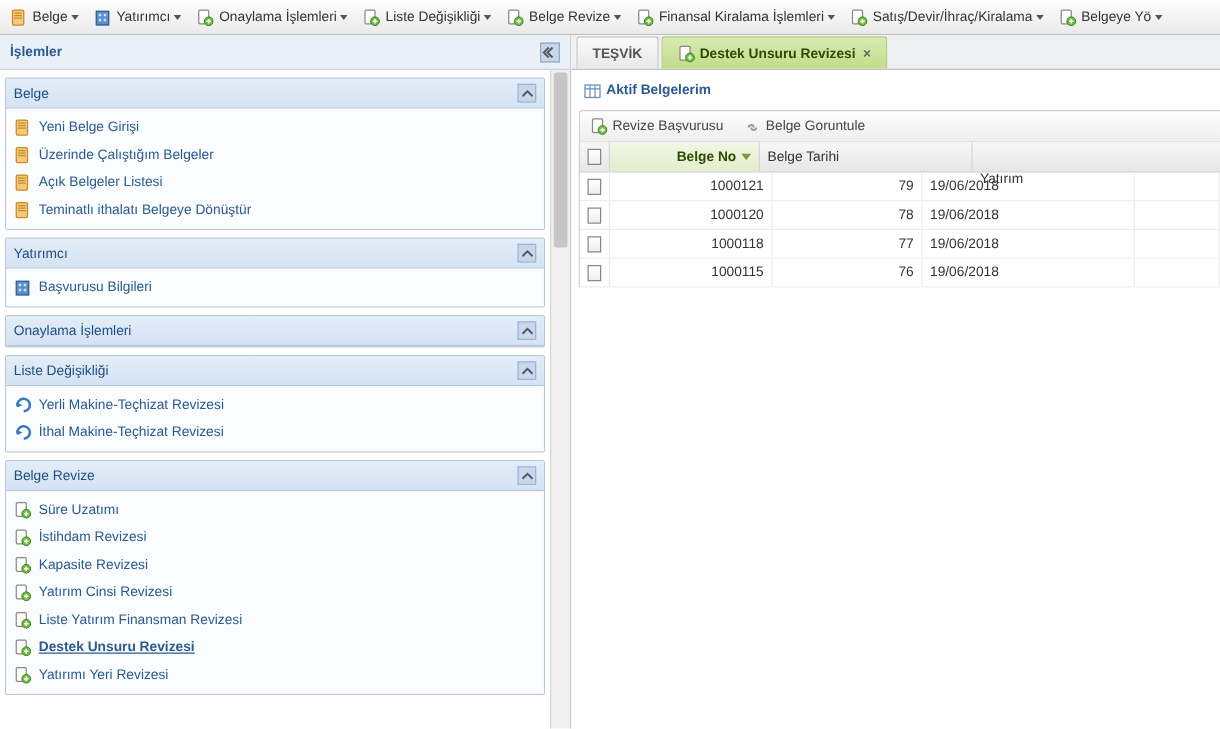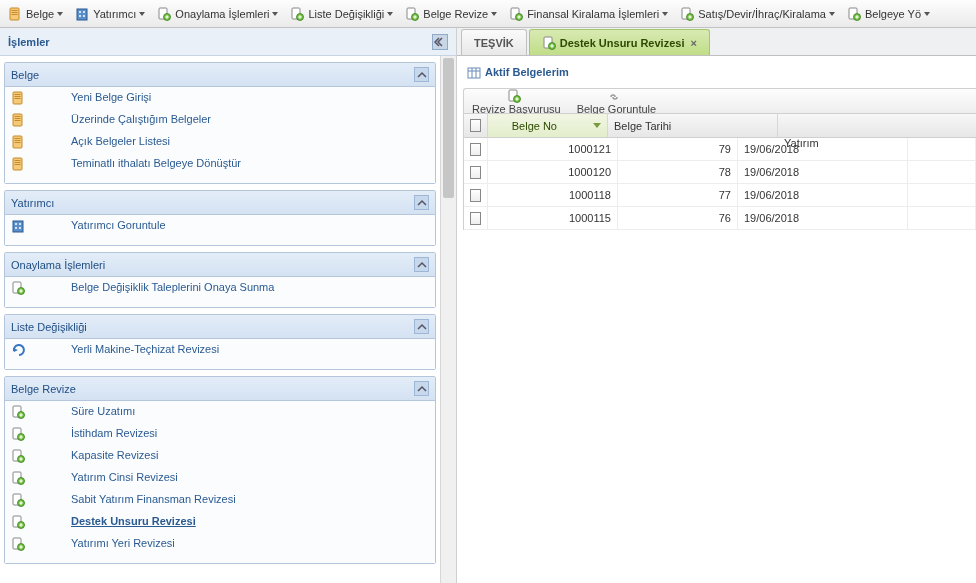--- a/index.html
+++ b/index.html
@@ -123,26 +123,25 @@
   background: #c8d8ec;
   border: 1px solid #9eb7d6;
   display: flex; align-items: center; justify-content: center;
 }
 .panel-body {
   padding: 4px 0;
   background: #fafcfe;
 }
 .nav-item {
   display: flex;
-  align-items: flex-start;
+  align-items: center;
   height: 22px;
   padding: 0 6px;
   cursor: pointer;
   color: #2a5a91;
-  gap: 40px;
 }
 .nav-item.bold { font-weight: bold; text-decoration: underline; }
 .ni-icon {
   width: 14px; height: 14px; margin-right: 6px;
   display: inline-flex; align-items: center; justify-content: center;
 }
 
 
 .main {
   flex: 1;
@@ -206,21 +205,20 @@
   border-right: none;
   border-top-left-radius: 3px;
 }
 .ct-item {
   display: flex;
   align-items: center;
   padding: 0 8px;
   height: 24px;
   cursor: pointer;
   color: #444;
-  flex-direction: column;
 }
 .ct-icon { width: 14px; height: 14px; margin-right: 4px; display: inline-flex; }
 
 
 .grid {
   border-left: 1px solid #d0d0d0;
 }
 .grid-header {
   display: flex;
   background: linear-gradient(#f7f7f7,#e7e7e7);
@@ -231,21 +229,21 @@
   border-right: 1px solid #d7d7d7;
   display: flex;
   align-items: center;
   justify-content: center;
   padding: 0 6px;
   color: #333;
   position: relative;
 }
 .gh-cb { width: 24px; justify-content: center; }
 .gh-belgeid { width: 130px; justify-content: flex-end; font-weight: normal;}
-.gh-belgeno { width: 120px; justify-content: flex-end; background: linear-gradient(#f1f6e4,#e3eecb); font-weight: normal; color:#2d4a00;gap:32px;}
+.gh-belgeno { width: 120px; justify-content: flex-end; background: linear-gradient(#f1f6e4,#e3eecb); font-weight: bold; color:#2d4a00;}
 .gh-tarih { width: 170px; justify-content: flex-start; }
 .gh-yatirim { flex: 1; justify-content: flex-start; margin-top: 29px; }
 .sort-arrow {
   width: 0; height: 0;
   border-left: 4px solid transparent;
   border-right: 4px solid transparent;
   border-top: 5px solid #7a9a3e;
   margin-left: 4px;
 }
 .grid-row {
@@ -463,62 +461,60 @@
                 </svg>
               </div>
             </div>
             <div class="panel-body">
               <div class="nav-item">
                 <span class="ni-icon">
                   <svg width="14" height="14">
                     <use href="#ic-building"></use>
                   </svg>
                 </span>
-                <span>Yatırımcı Goruntule</span>
+                <span>Başvurusu Bilgileri</span>
               </div>
             </div>
           </div>
           <div class="panel">
             <div class="panel-header">
               <span>Onaylama İşlemleri</span>
               <div class="panel-collapse">
                 <svg width="13" height="13">
                   <use href="#ic-collapse-up"></use>
                 </svg>
               </div>
             </div>
-            <div class="panel-body">
-              <div class="nav-item">
-                <span class="ni-icon">
-                  <svg width="14" height="14">
-                    <use href="#ic-doc-green"></use>
-                  </svg>
-                </span>
-                <span>Belge Değişiklik Taleplerini Onaya Sunma</span>
-              </div>
-            </div>
           </div>
           <div class="panel">
             <div class="panel-header">
               <span>Liste Değişikliği</span>
               <div class="panel-collapse">
                 <svg width="13" height="13">
                   <use href="#ic-collapse-up"></use>
                 </svg>
               </div>
             </div>
             <div class="panel-body">
               <div class="nav-item">
                 <span class="ni-icon">
                   <svg width="14" height="14">
                     <use href="#ic-arrow"></use>
                   </svg>
                 </span>
                 <span>Yerli Makine-Teçhizat Revizesi</span>
               </div>
+              <div class="nav-item">
+                <span class="ni-icon">
+                  <svg width="14" height="14">
+                    <use href="#ic-arrow"></use>
+                  </svg>
+                </span>
+                <span>İthal Makine-Teçhizat Revizesi</span>
+              </div>
             </div>
           </div>
           <div class="panel">
             <div class="panel-header">
               <span>Belge Revize</span>
               <div class="panel-collapse">
                 <svg width="13" height="13">
                   <use href="#ic-collapse-up"></use>
                 </svg>
               </div>
@@ -555,21 +551,21 @@
                   </svg>
                 </span>
                 <span>Yatırım Cinsi Revizesi</span>
               </div>
               <div class="nav-item">
                 <span class="ni-icon">
                   <svg width="14" height="14">
                     <use href="#ic-doc-green"></use>
                   </svg>
                 </span>
-                <span>Sabit Yatırım Finansman Revizesi</span>
+                <span>Liste Yatırım Finansman Revizesi</span>
               </div>
               <div class="nav-item bold">
                 <span class="ni-icon">
                   <svg width="14" height="14">
                     <use href="#ic-doc-green"></use>
                   </svg>
                 </span>
                 <span>Destek Unsuru Revizesi</span>
               </div>
               <div class="nav-item">

